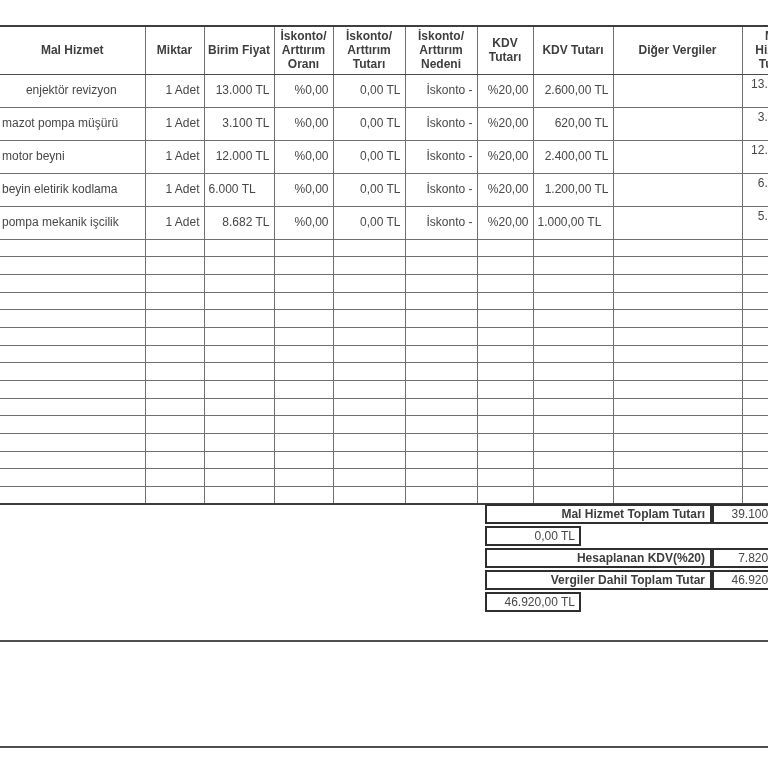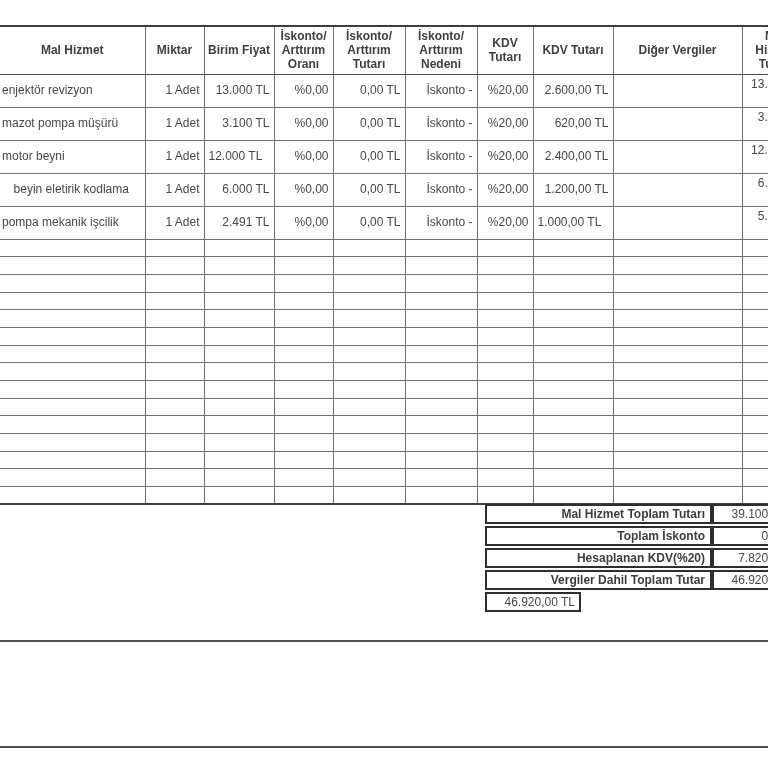--- a/index.html
+++ b/index.html
@@ -74,21 +74,21 @@
           <th>İskonto/ Arttırım Tutarı</th>
           <th>İskonto/ Arttırım Nedeni</th>
           <th>KDV Tutarı</th>
           <th>KDV Tutarı</th>
           <th>Diğer Vergiler</th>
           <th>Mal Hizmet Tutarı</th>
         </tr>
     </thead>
     <tbody>
         <tr class="data-row">
-          <td class="c0" style="text-align: left; margin-top: 16px;">enjektör revizyon</td>
+          <td class="c0" style="text-align: center; margin-top: 16px;">enjektör revizyon</td>
           <td style="text-align: right;">1 Adet</td>
           <td style="text-align: right;">13.000 TL</td>
           <td style="text-align: right;">%0,00</td>
           <td style="text-align: right;">0,00 TL</td>
           <td style="text-align: right;">İskonto -</td>
           <td style="text-align: right;">%20,00</td>
           <td style="text-align: right;">2.600,00 TL</td>
           <td style="text-align: left;"></td>
           <td class="amount-col" style="text-align: right;">13.000,00 TL</td>
         </tr>
@@ -100,45 +100,45 @@
           <td style="text-align: right;">0,00 TL</td>
           <td style="text-align: right;">İskonto -</td>
           <td style="text-align: right;">%20,00</td>
           <td style="text-align: right; padding-left: 12px;">620,00 TL</td>
           <td style="text-align: left;"></td>
           <td class="amount-col" style="text-align: right;">3.100,00 TL</td>
         </tr>
         <tr class="data-row">
           <td class="c0" style="text-align: left;">motor beyni</td>
           <td style="text-align: right;">1 Adet</td>
-          <td style="text-align: left;">12.000 TL</td>
+          <td style="text-align: right;">12.000 TL</td>
           <td style="text-align: right;">%0,00</td>
           <td style="text-align: right;">0,00 TL</td>
           <td style="text-align: right;">İskonto -</td>
           <td style="text-align: right;">%20,00</td>
           <td style="text-align: right;">2.400,00 TL</td>
           <td style="text-align: left;"></td>
           <td class="amount-col" style="text-align: right;">12.000,00 TL</td>
         </tr>
         <tr class="data-row">
-          <td class="c0" style="text-align: center; margin-left: 21px;">beyin eletirik kodlama</td>
-          <td style="text-align: right;">1 Adet</td>
-          <td style="text-align: right; margin-left: 20px;">6.000 TL</td>
+          <td class="c0" style="text-align: left; margin-left: 21px;">beyin eletirik kodlama</td>
+          <td style="text-align: right;">1 Adet</td>
+          <td style="text-align: left; margin-left: 20px;">6.000 TL</td>
           <td style="text-align: right;">%0,00</td>
           <td style="text-align: right;">0,00 TL</td>
           <td style="text-align: right;">İskonto -</td>
           <td style="text-align: right;">%20,00</td>
           <td style="text-align: right;">1.200,00 TL</td>
           <td style="text-align: left;"></td>
           <td class="amount-col" style="text-align: right;">6.000,00 TL</td>
         </tr>
         <tr class="data-row">
           <td class="c0" style="text-align: left;">pompa mekanik işcilik</td>
           <td style="text-align: right;">1 Adet</td>
-          <td style="text-align: right;">2.491 TL</td>
+          <td style="text-align: right;">8.682 TL</td>
           <td style="text-align: right;">%0,00</td>
           <td style="text-align: right;">0,00 TL</td>
           <td style="text-align: right;">İskonto -</td>
           <td style="text-align: right;">%20,00</td>
           <td style="">1.000,00 TL</td>
           <td style="text-align: left;"></td>
           <td class="amount-col" style="text-align: right;">5.000,00 TL</td>
         </tr>
         <tr class="empty-row">
           <td></td>
@@ -322,21 +322,20 @@
         </tr>
       </tbody>
   </table>
 
   <div class="totals">
       <div class="total-row">
         <div class="total-label">Mal Hizmet Toplam Tutarı</div>
         <div class="total-value">39.100,00 TL</div>
       </div>
       <div class="total-row">
-        <div class="total-label">Toplam İskonto</div>
         <div class="total-value">0,00 TL</div>
       </div>
       <div class="total-row">
         <div class="total-label">Hesaplanan KDV(%20)</div>
         <div class="total-value">7.820,00 TL</div>
       </div>
       <div class="total-row">
         <div class="total-label">Vergiler Dahil Toplam Tutar</div>
         <div class="total-value">46.920,00 TL</div>
       </div>

